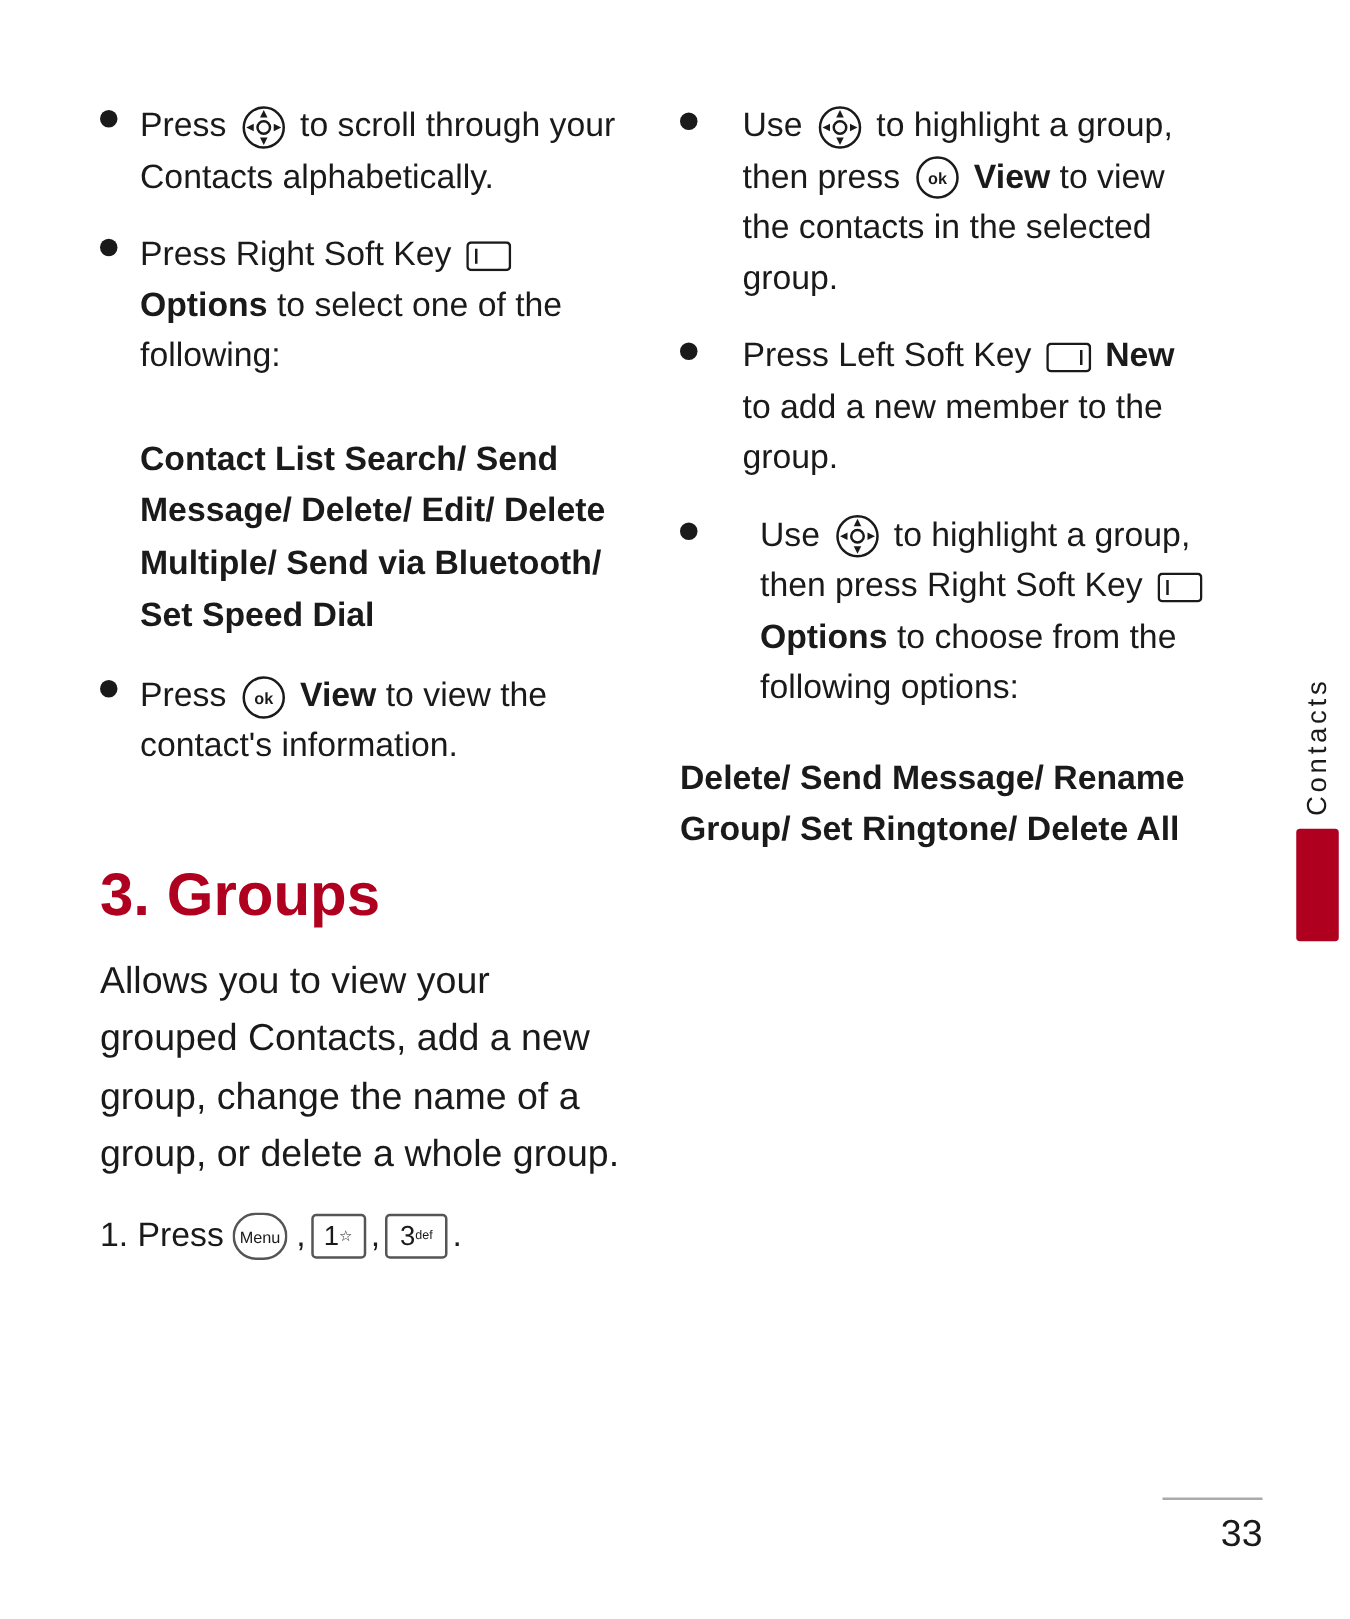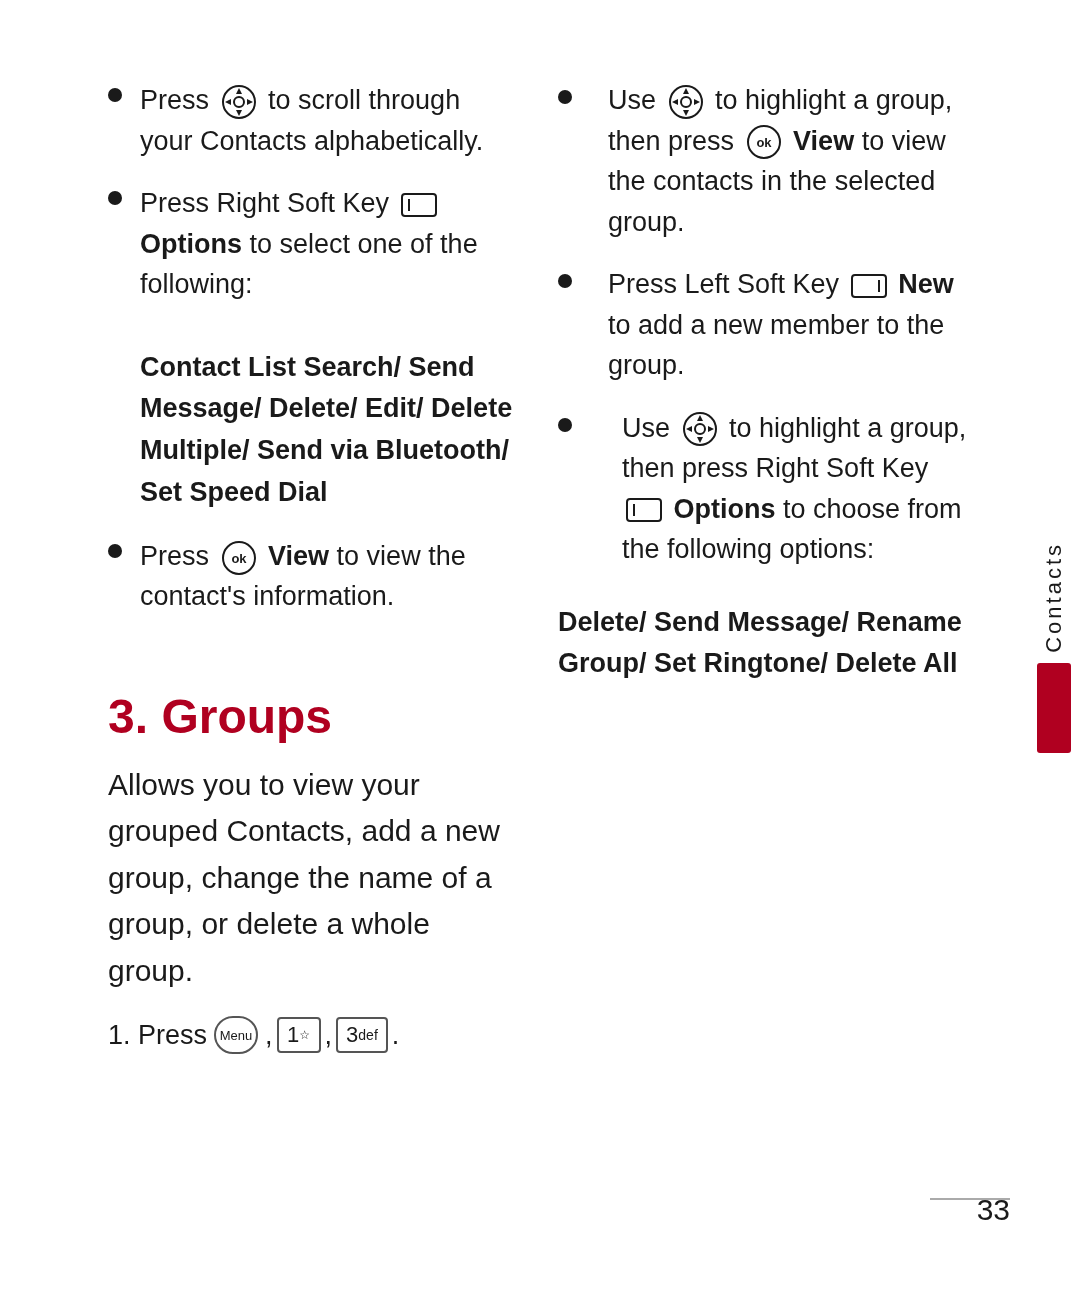--- a/index.html
+++ b/index.html
@@ -13,21 +13,20 @@
       color: #1a1a1a;
       position: relative;
       overflow: hidden;
     }
 
     .page-container {
       display: flex;
       width: 100%;
       height: 100%;
       position: relative;
-      padding-left: 28px;
     }
 
     .main-content {
       flex: 1;
       padding: 80px 60px 80px 80px;
       display: flex;
       gap: 40px;
     }
 
     .left-column {
@@ -154,21 +153,21 @@
     .sidebar-bar {
       width: 34px;
       height: 90px;
       background: #b00020;
       border-radius: 3px;
     }
 
     
     .page-number {
       position: absolute;
-      bottom: 68px;
+      bottom: 50px;
       right: 70px;
       font-size: 30px;
       color: #1a1a1a;
     }
 
     .page-line {
       position: absolute;
       bottom: 95px;
       right: 70px;
       width: 80px;
@@ -246,21 +245,21 @@
 
         <svg width="44" height="38" viewBox="0 0 44 38" style="display:inline-block;vertical-align:middle;margin:0 3px;">
           <rect x="1" y="1" width="42" height="36" rx="18" fill="none" stroke="#555" stroke-width="2"></rect>
           <text x="22" y="24" text-anchor="middle" font-size="13" fill="#1a1a1a">Menu</text>
         </svg>
         <span>,</span>
 
         <span style="display:inline-flex;align-items:center;justify-content:center;border:2px solid #555;border-radius:4px;padding:2px 8px;font-size:22px;vertical-align:middle;min-width:44px;height:36px;">1<span style="font-size:12px;vertical-align:super">☆</span></span>
         <span>,</span>
 
-        <span style="display:inline-flex;align-items:center;justify-content:center;border:2px solid #555;border-radius:4px;padding:2px 8px;font-size:22px;vertical-align:middle;min-width:50px;height:36px;">3<span style="font-size:14px;">def</span></span>
+        <span style="display:inline-flex;align-items:center;justify-content:center;border:2px solid #555;border-radius:4px;padding:2px 8px;font-size:22px;vertical-align:middle;min-width:50px;height:36px;">3<span style="font-size:10px;">def</span></span>
         <span>.</span>
       </div>
 
     </div>
 
     <div class="right-column">
 
 
       <ul class="sub-bullet-list">
 

